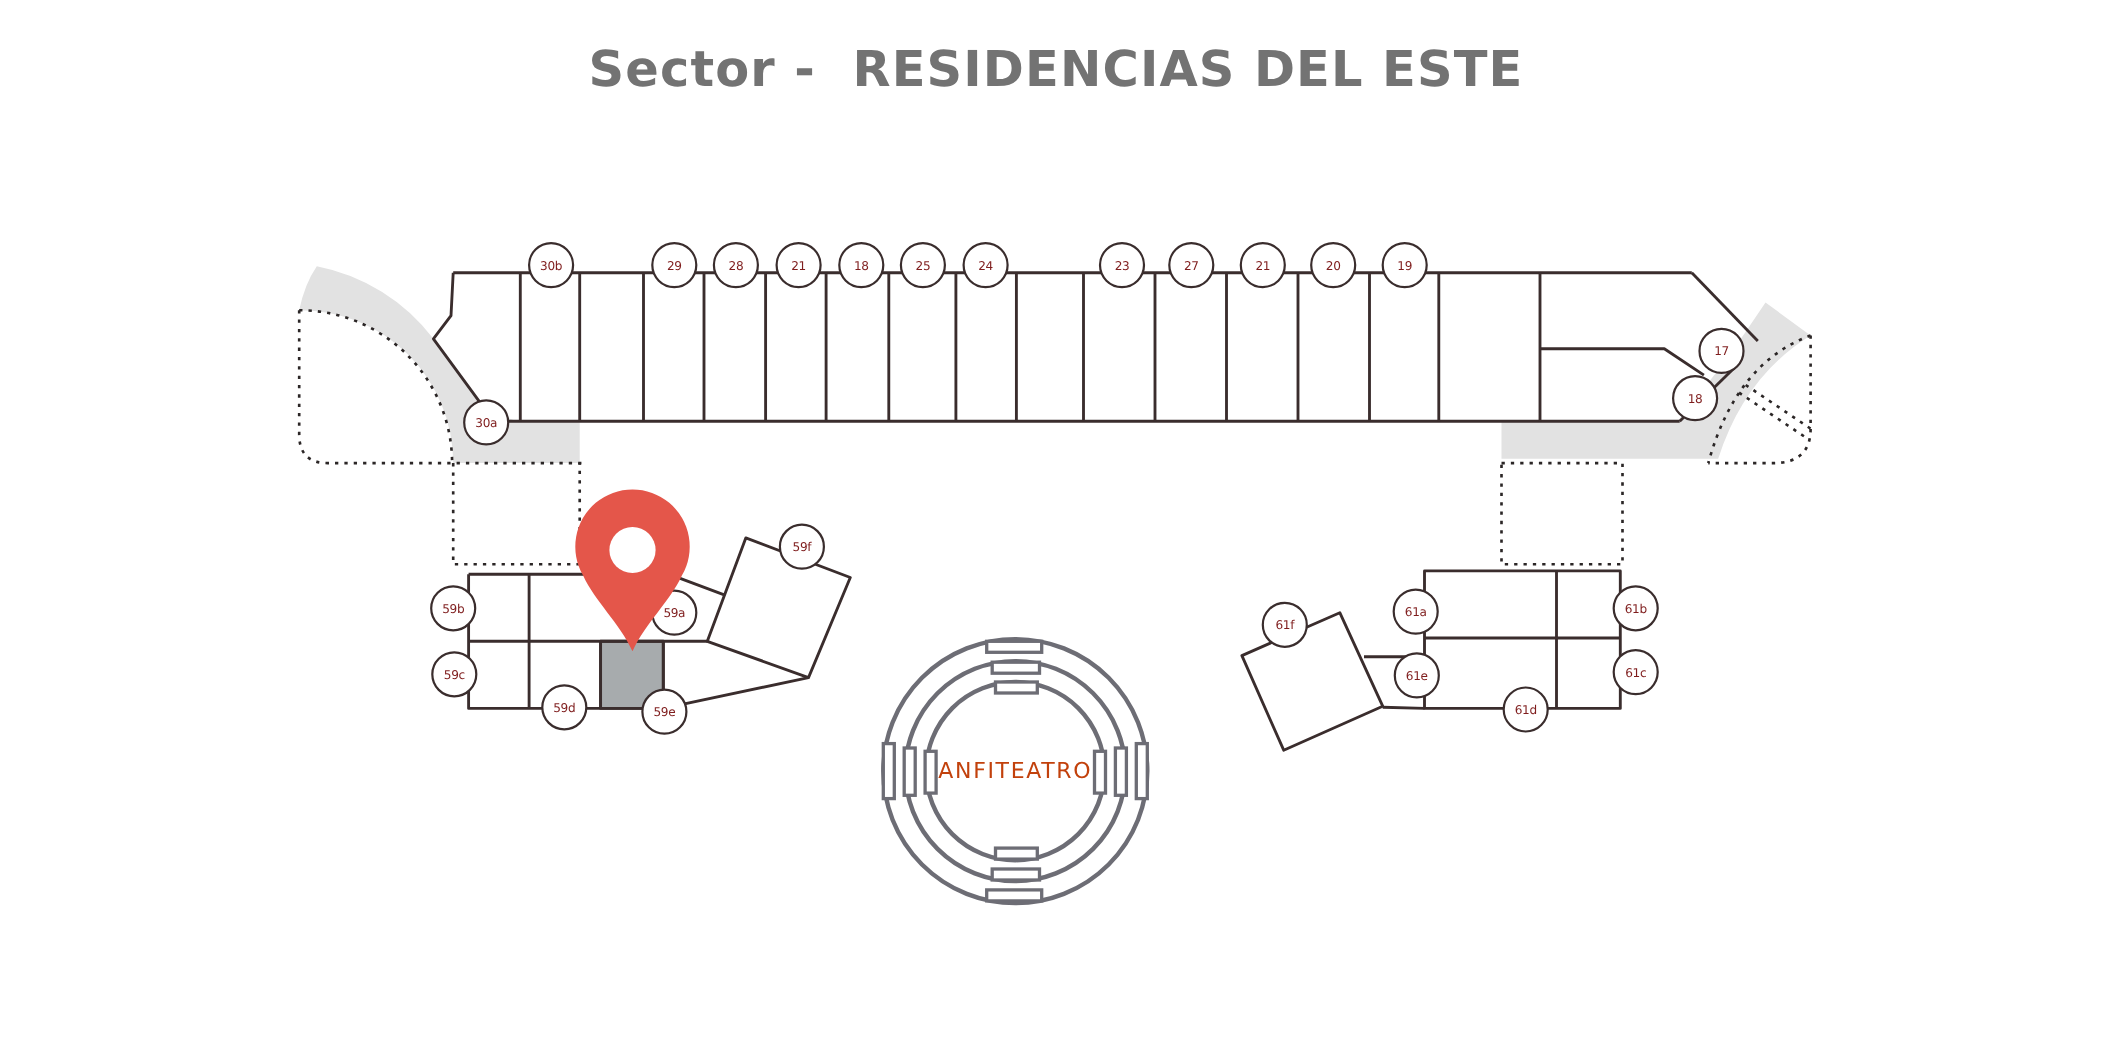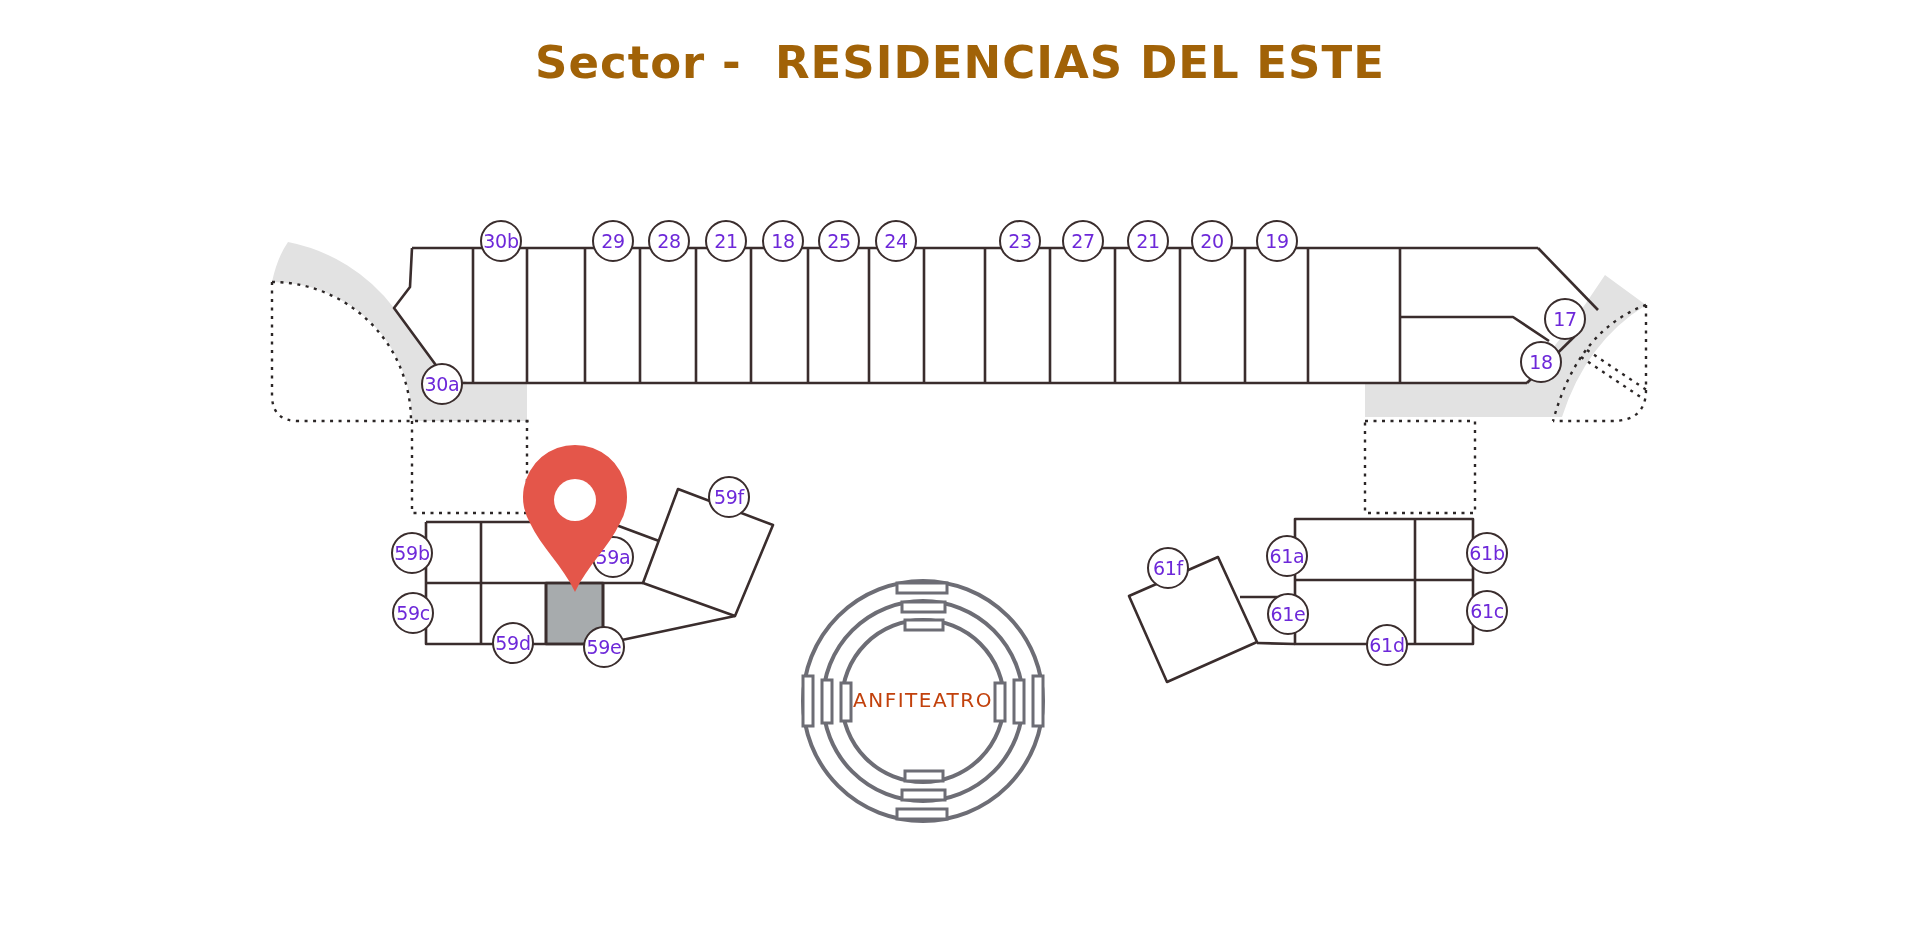--- a/index.html
+++ b/index.html
@@ -1,26 +1,26 @@
 <!DOCTYPE html>
 <html><head>
 <meta charset="utf-8">
 <style>
   html,body{margin:0;padding:0;background:#fff;}
   .stage{position:relative;width:1920px;height:944px;background:#ffffff;overflow:hidden;
          font-family:"DejaVu Sans","Liberation Sans",sans-serif;}
   .title{position:absolute;top:36px;left:0;right:0;margin:0;text-align:center;
-         font-size:45px;font-weight:800;letter-spacing:1px;color:#a16207;white-space:pre;
+         font-size:45px;font-weight:800;letter-spacing:1px;color:#737373;white-space:pre;
          font-family:"DejaVu Sans","Liberation Sans",sans-serif;}
   .base-svg{position:absolute;left:0;top:0;z-index:1;}
   .pin-svg{position:absolute;left:0;top:0;z-index:3;pointer-events:none;}
   .marker{position:absolute;z-index:2;width:42px;height:42px;box-sizing:border-box;
           border:2.5px solid #3a2d2d;border-radius:50%;background:#fff;
           display:flex;align-items:center;justify-content:center;
-          font-size:19px;font-weight:500;color:#6d28d9;letter-spacing:-0.3px;}
+          font-size:11px;font-weight:500;color:#7f1d1d;letter-spacing:-0.3px;}
   .amph-label{position:absolute;z-index:2;left:773px;top:688px;width:300px;text-align:center;
           font-size:20px;font-weight:500;color:#c2410c;letter-spacing:1.5px;}
 </style>
 </head>
 <body>
 
 <div class="stage">
 
   <h1 class="title">Sector -  RESIDENCIAS DEL ESTE</h1>
 

